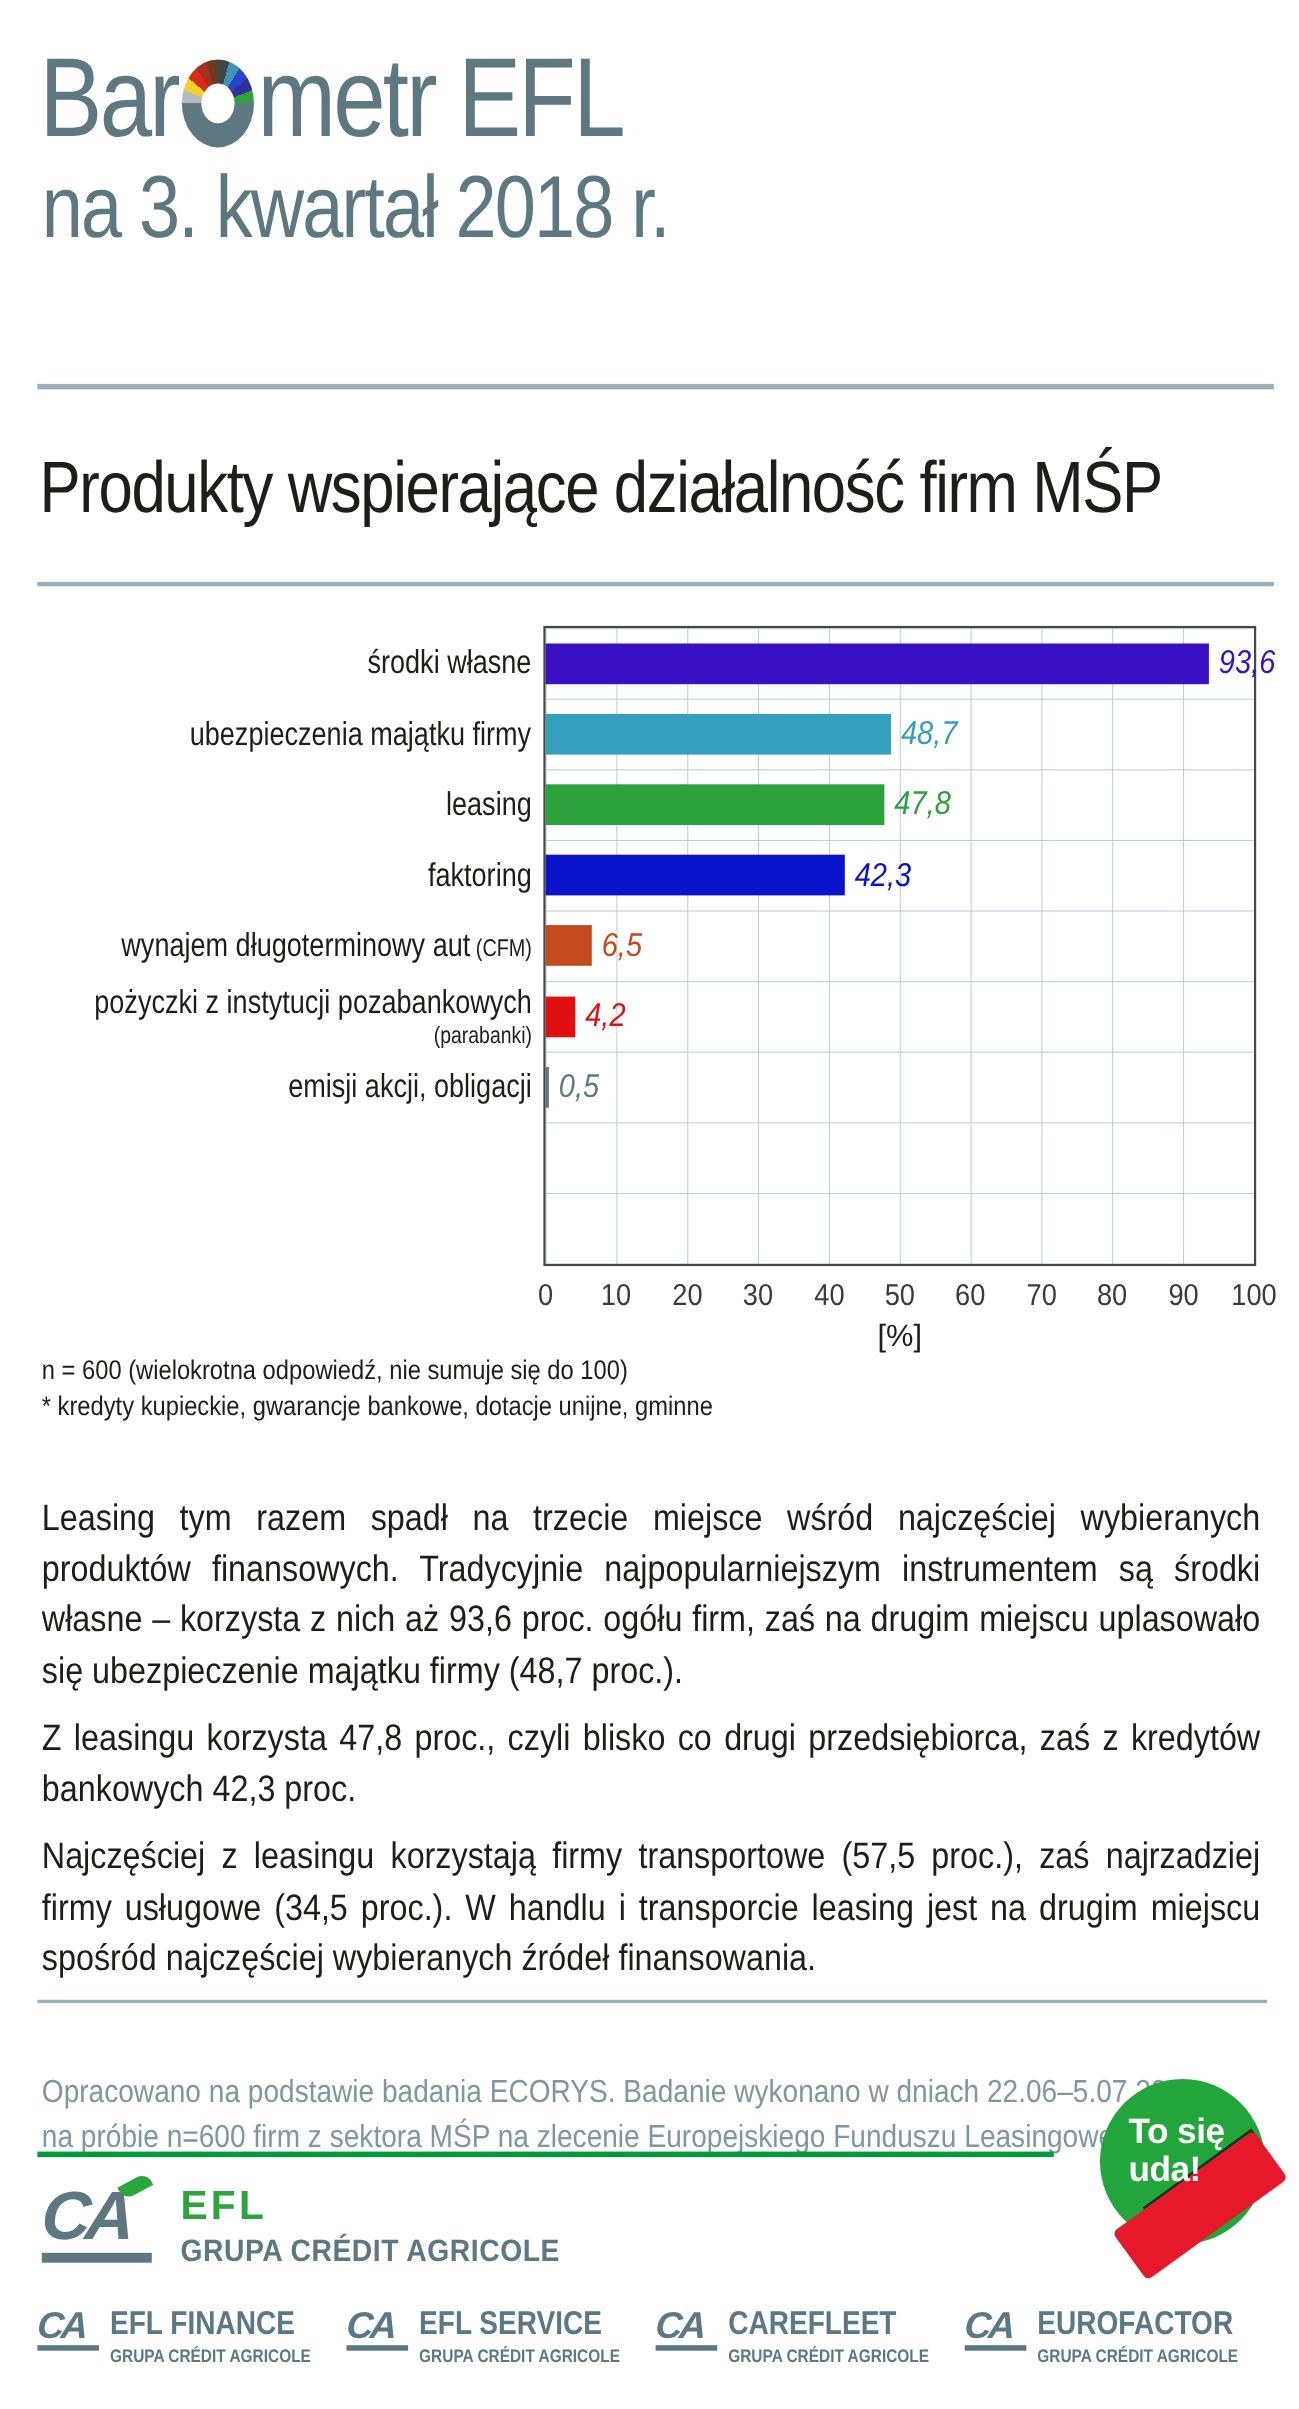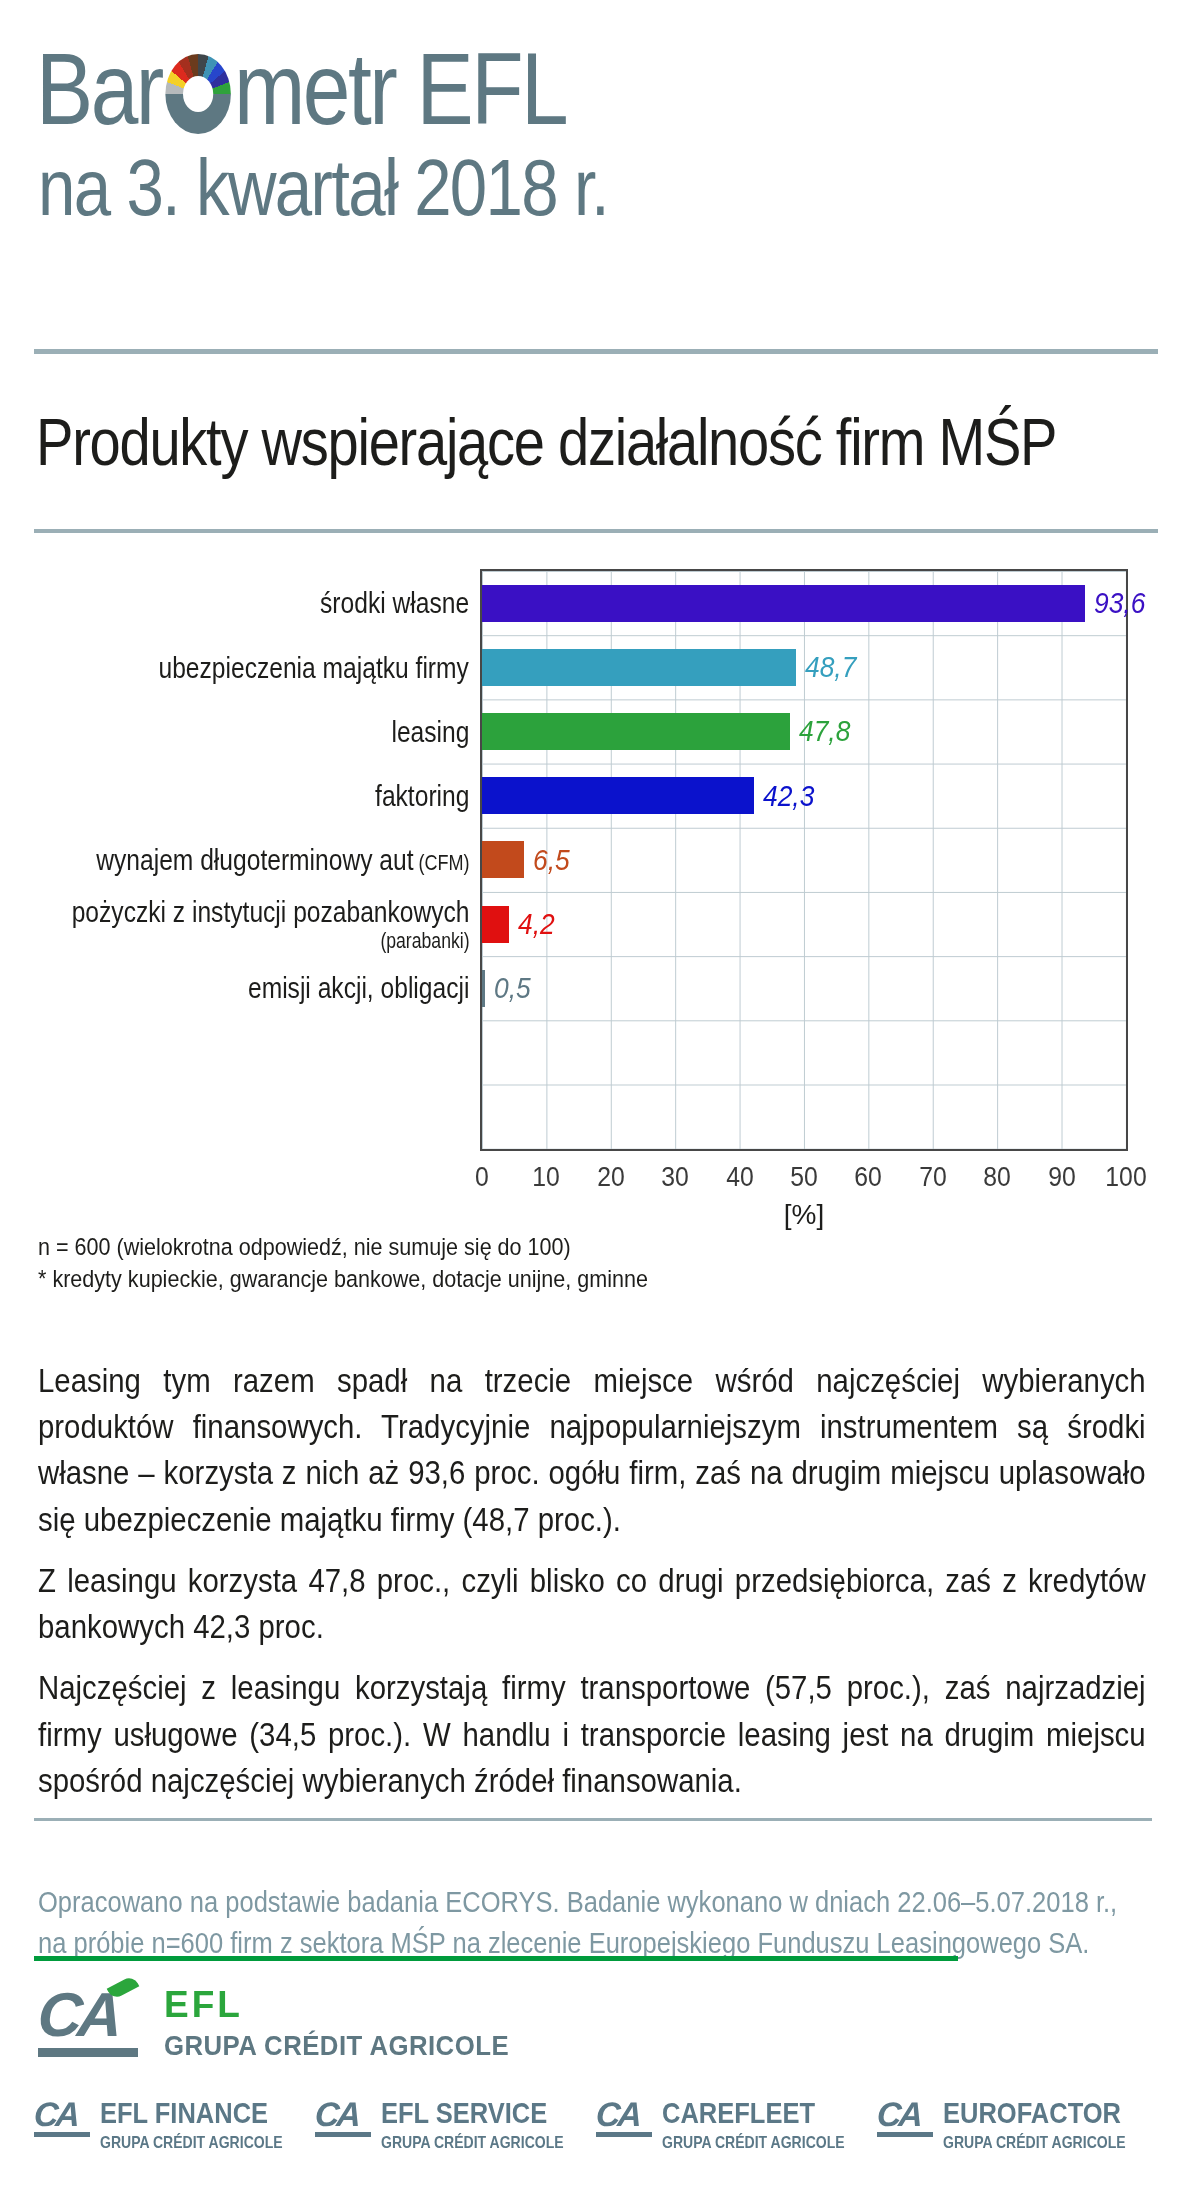--- a/index.html
+++ b/index.html
@@ -18,21 +18,21 @@
 
   .rule{position:absolute;left:34px;width:1124px;background:#9BAFB6;}
   .rule1{top:349px;height:5px;}
   .rule2{top:529px;height:4px;}
   .rule3{top:1818px;height:3px;width:1118px;}
 
   .section-title{position:absolute;left:36px;top:404px;font-size:66px;letter-spacing:-1.5px;
       color:#1D1D1B;transform:scaleX(.85);transform-origin:0 0;white-space:nowrap;}
 
   
-  .chart{position:absolute;left:36px;top:569px;width:1110px;height:700px;}
+  .chart{position:absolute;left:50px;top:569px;width:1110px;height:700px;}
   .chart-grid{display:flex;}
   .col-labels{width:444px;padding-top:2px;box-sizing:border-box;}
   .lrow{height:64.2px;display:flex;align-items:center;justify-content:flex-end;}
   .lwrap{text-align:right;padding-right:13px;white-space:nowrap;
          transform:scaleX(.82);transform-origin:100% 50%;line-height:1.05;}
   .lmain{font-size:30px;color:#1D1D1B;}
   .lsuffix{font-size:22px;color:#1D1D1B;}
   .lsub{display:block;font-size:21.5px;color:#1D1D1B;margin-top:3px;}
 
   .col-plot{position:relative;width:648px;height:582px;box-sizing:border-box;
@@ -200,20 +200,29 @@
 
   <div class="rule rule3"></div>
 
   <div class="source">
       <div>Opracowano na podstawie badania ECORYS. Badanie wykonano w dniach 22.06–5.07.2018  r.,</div>
       <div>na próbie n=600 firm z sektora MŚP na zlecenie Europejskiego Funduszu Leasingowego SA.</div>
     </div>
 
   <div class="green-line"></div>
 
+  <div class="badge">
+    <div class="badge-circle" style="background: rgb(34, 165, 59);"></div>
+    <div class="badge-dark"></div>
+    <div class="badge-ribbon" style="background: rgb(230, 25, 43);"></div>
+    <div class="badge-text">
+      <div>To się</div>
+      <div>uda!</div>
+    </div>
+  </div>
 
   <div class="main-logo">
     <div class="ca-mark">
       <span class="ca-letters">CA</span>
       <span class="ca-leaf"></span>
       <div class="ca-bar"></div>
     </div>
     <div>
       <div class="efl-name" style="color: rgb(43, 166, 60);">EFL</div>
       <div class="efl-group">GRUPA CRÉDIT AGRICOLE</div>

